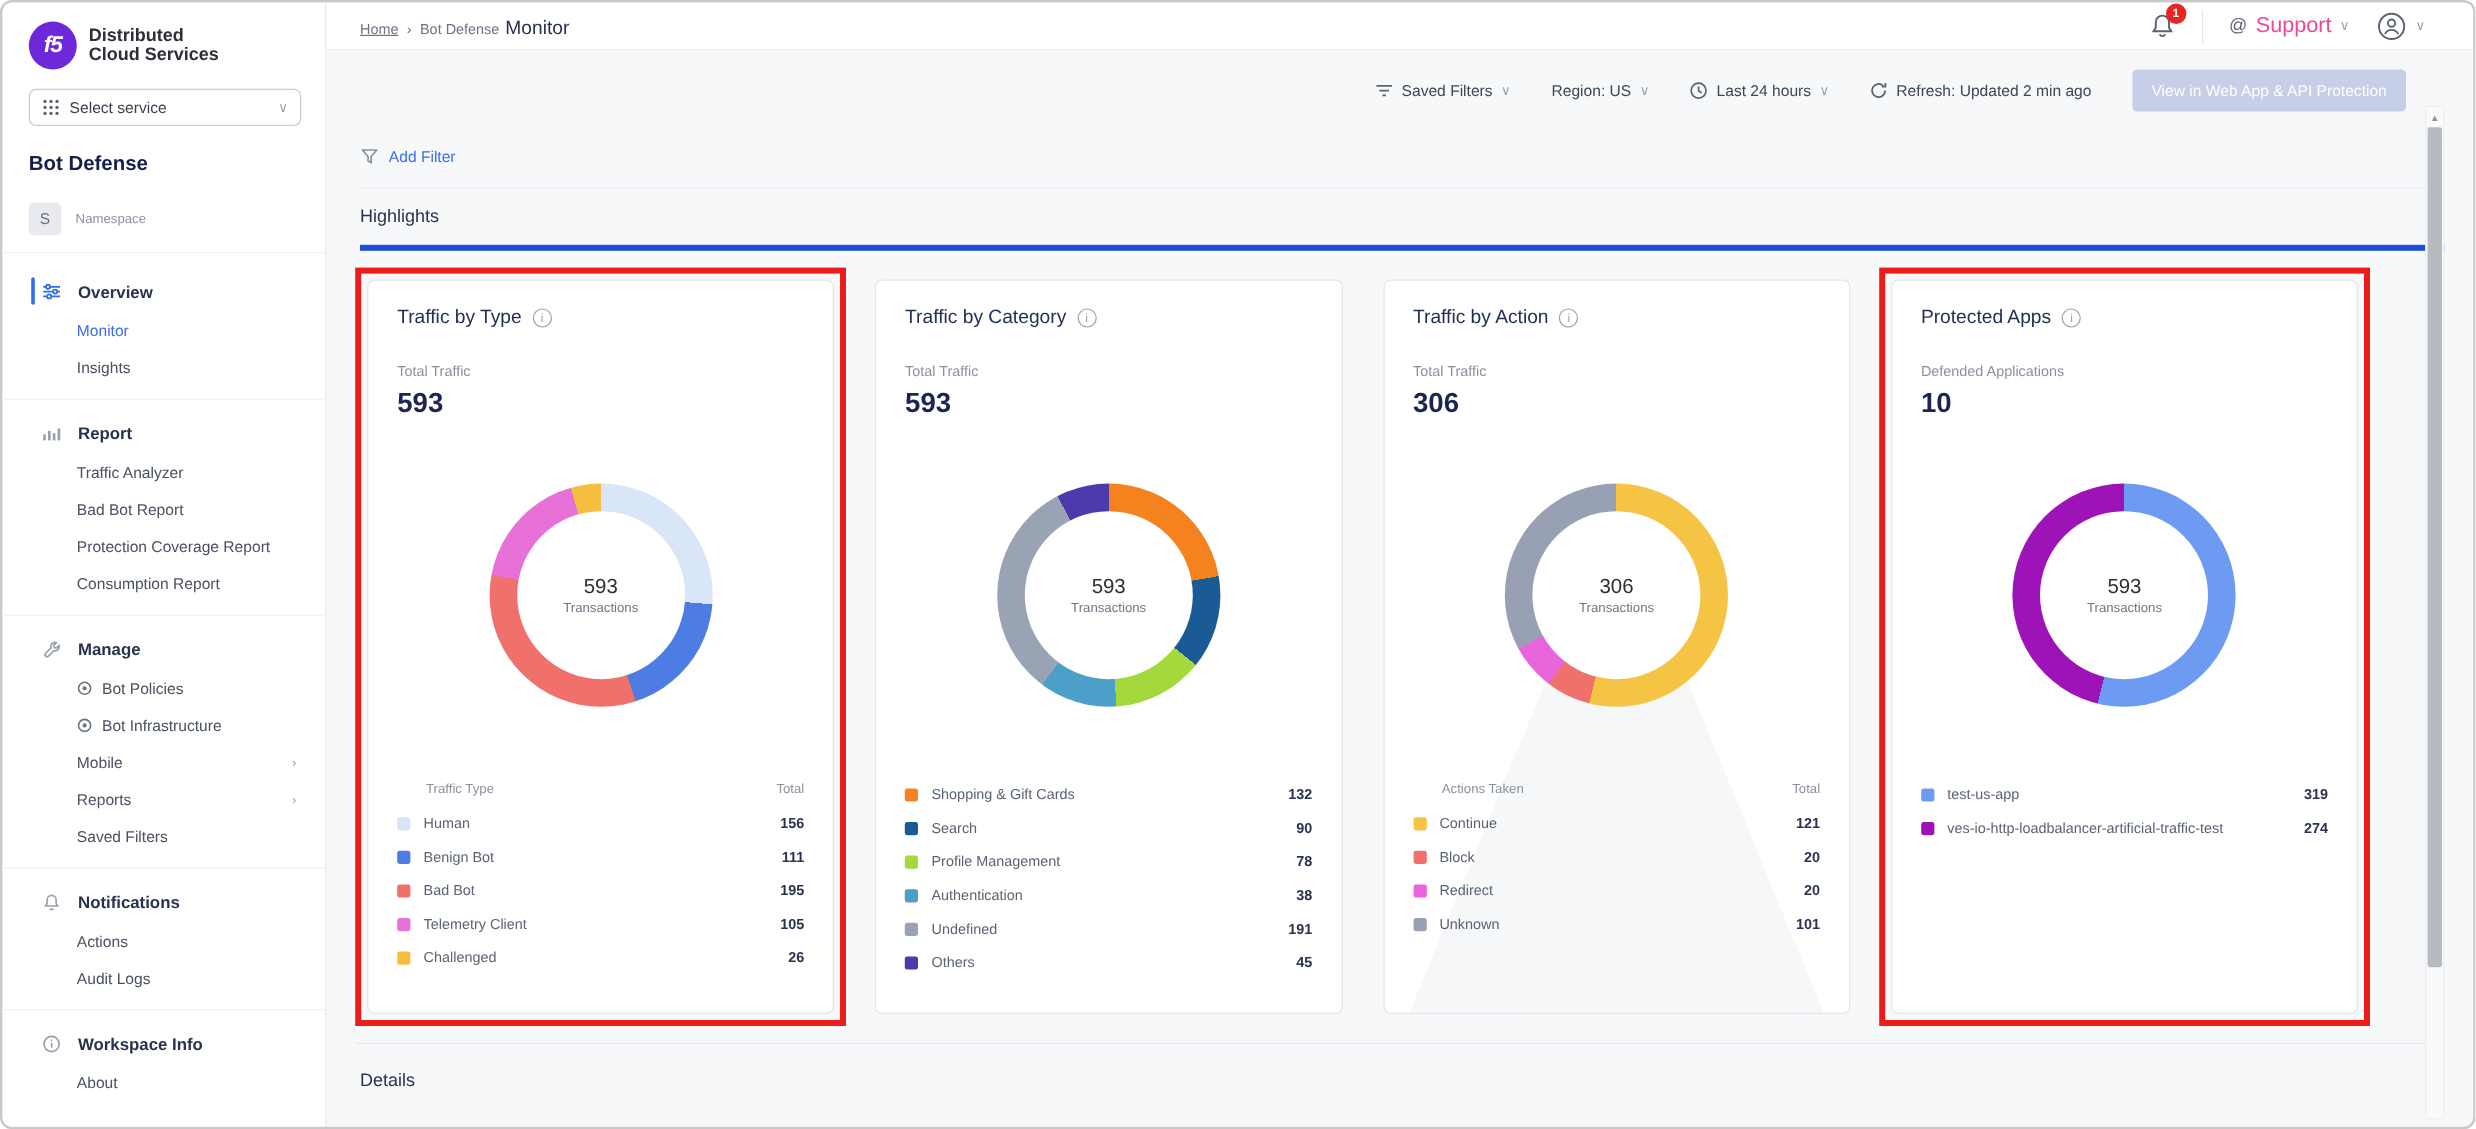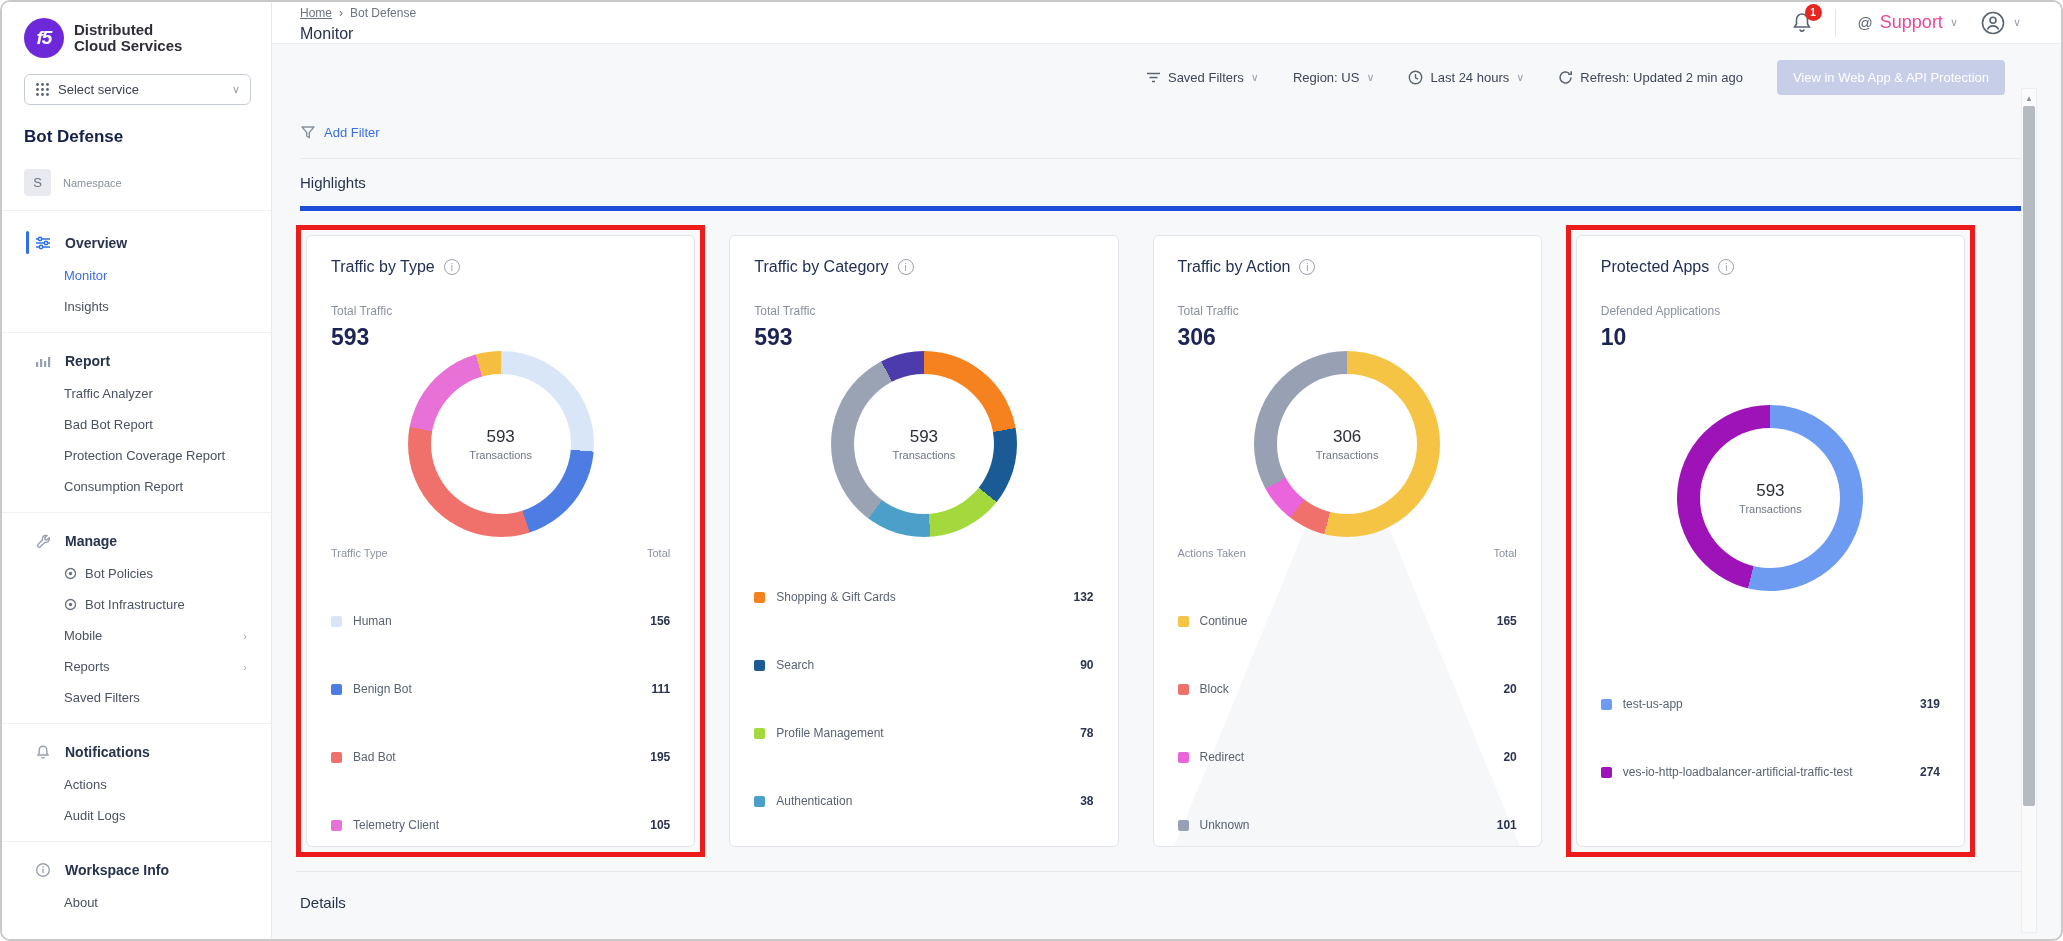--- a/index.html
+++ b/index.html
@@ -26,21 +26,21 @@
   .nicon { width:17px; height:17px; display:flex; align-items:center; justify-content:center; }
   .nav-sub { display:flex; align-items:center; padding:8px 24px 8px 62px; font-size:13px; color:#4a5160; cursor:pointer; text-decoration:none; }
   .nav-sub.current { color:#3f6be4; }
   .nav-sub .eicon { margin-right:8px; display:flex; }
   .nav-sub .grow { flex:1; }
   .chev { font-size:11px; color:#9aa1ad; }
 
   
   .main { flex:1; display:flex; flex-direction:column; position:relative; overflow:hidden; }
   .topbar { height:76px; background:#fff; border-bottom:1px solid #e8eaee; display:flex; align-items:center; justify-content:space-between; padding:0 40px 0 28px; }
-  .crumb-block { display:flex; flex-direction:column; gap:5px; padding-top:4px; }
+  .crumb-block { display:flex; flex-direction:row; gap:5px; padding-top:4px; }
   .breadcrumb { font-size:12px; color:#6b7280; display:flex; gap:7px; align-items:center; }
   .breadcrumb a { color:#6b7280; text-decoration:underline; cursor:pointer; }
   .page-title { font-size:16px; color:#28324e; font-weight:normal; }
   .top-right { display:flex; align-items:center; gap:22px; }
   .bell-wrap { position:relative; cursor:pointer; }
   .bell-badge { position:absolute; top:-7px; right:-9px; min-width:17px; height:17px; border-radius:50%; background:#e62621; color:#fff; font-size:10px; display:flex; align-items:center; justify-content:center; font-weight:bold; }
   .v-div { width:1px; height:28px; background:#e3e6eb; }
   .support-group, .account-group { display:flex; align-items:center; gap:7px; cursor:pointer; }
   .support-at { font-size:15px; color:#5a6372; }
   .support-label { font-size:18px; color:#ec4899; }
@@ -68,22 +68,22 @@
   .stat-label { font-size:12px; color:#8a919e; }
   .stat-value { margin-top:6px; font-size:23px; font-weight:bold; color:#1b2452; }
   .donut-zone { flex:1; display:flex; align-items:center; justify-content:center; }
   .donut { position:relative; width:186px; height:186px; border-radius:50%; cursor:pointer; }
   .donut::after { content:""; position:absolute; inset:23px; background:#fff; border-radius:50%; }
   .donut-center { position:absolute; inset:0; display:flex; flex-direction:column; align-items:center; justify-content:center; z-index:2; }
   .dc-value { font-size:17px; color:#2b2f36; }
   .dc-label { font-size:11px; color:#6f7683; margin-top:2px; }
   .legend { margin-top:6px; min-height:178px; }
   .legend.short { min-height:178px; }
-  .legend-head { display:flex; justify-content:space-between; font-size:11px; color:#8a919e; padding:4px 0 8px; }
-  .legend-row { display:flex; align-items:center; padding:7px 0; cursor:pointer;margin-top:40px; }
+  .legend-head { display:flex; justify-content:space-between; font-size:11px; color:#8a919e; padding:4px 0 8px;margin-left:24px; }
+  .legend-row { display:flex; align-items:center; padding:7px 0; cursor:pointer; }
   .swatch { width:11px; height:11px; border-radius:2px; margin-right:11px; flex:none; }
   .legend-label { font-size:12px; color:#5a6372; flex:1; }
   .legend-value { font-size:12px; font-weight:bold; color:#2b3350; }
 
   .details-bar { margin:14px 24px 0; border-top:1px solid #e7e9ee; padding:22px 4px 30px; }
 
   
   .scrollbar { position:absolute; right:24px; top:86px; bottom:6px; width:16px; background:#fafafb; border:1px solid #eceef1; display:flex; flex-direction:column; align-items:center; }
   .scroll-arrow { font-size:8px; color:#8d929b; padding:5px 0 3px; }
   .scroll-thumb { width:12px; height:700px; background:#b6bac1; border-radius:2px; }
@@ -486,21 +486,21 @@
           </div>
           <div class="legend">
             <div class="legend-head">
               <span>Actions Taken</span>
               <span>Total</span>
             </div>
             <div class="legend-items">
                 <div class="legend-row">
                   <span class="swatch" style="background: rgb(246, 196, 69);"></span>
                   <span class="legend-label">Continue</span>
-                  <span class="legend-value">165</span>
+                  <span class="legend-value">121</span>
                 </div>
                 <div class="legend-row">
                   <span class="swatch" style="background: rgb(240, 113, 108);"></span>
                   <span class="legend-label">Block</span>
                   <span class="legend-value">20</span>
                 </div>
                 <div class="legend-row">
                   <span class="swatch" style="background: rgb(234, 100, 219);"></span>
                   <span class="legend-label">Redirect</span>
                   <span class="legend-value">20</span>

